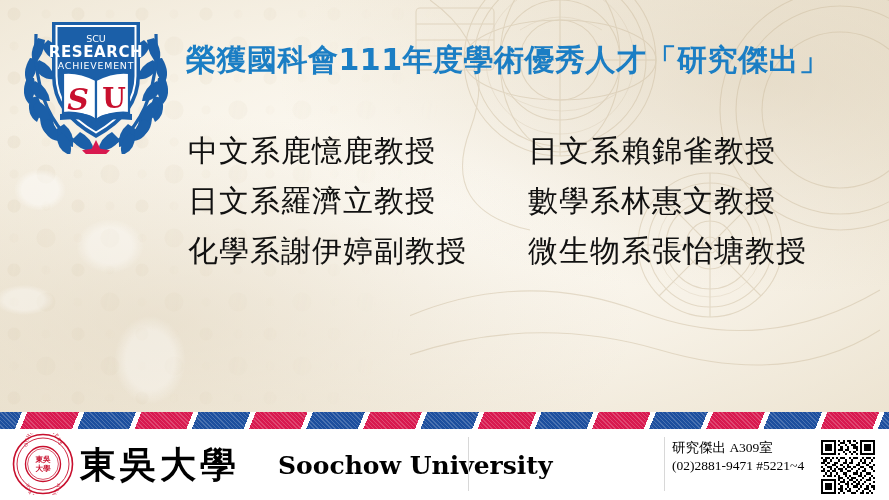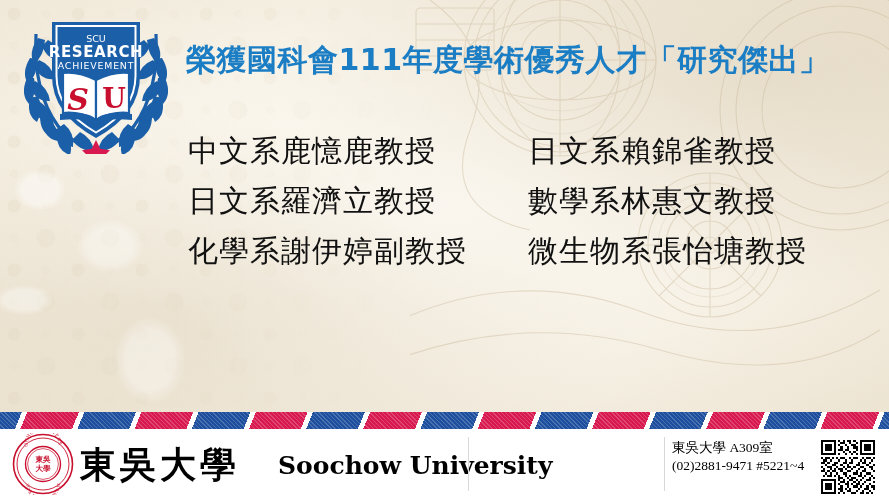--- a/index.html
+++ b/index.html
@@ -252,21 +252,21 @@
 
     <div class="scu-cn">東吳大學</div>
     <div class="scu-en">Soochow University</div>
 
     <div class="divider-v" style="left:468px;"></div>
 
 
     <div class="divider-v" style="left:664px;"></div>
 
     <div class="contact">
-      <div>東吳大學 A309室</div>
+      <div>研究傑出 A309室</div>
       <div>(02)2881-9471 #5221~4</div>
     </div>
   </div>
 
   <svg class="qr" viewBox="0 0 25 25" shape-rendering="crispEdges">
     <rect width="25" height="25" fill="#ffffff"></rect>
     <g fill="#000000">
       <path d="M0 0h7v7h-7z"></path>
         <path d="M1 1h5v5h-5z" fill="#fff"></path>
         <path d="M2 2h3v3h-3z"></path>

